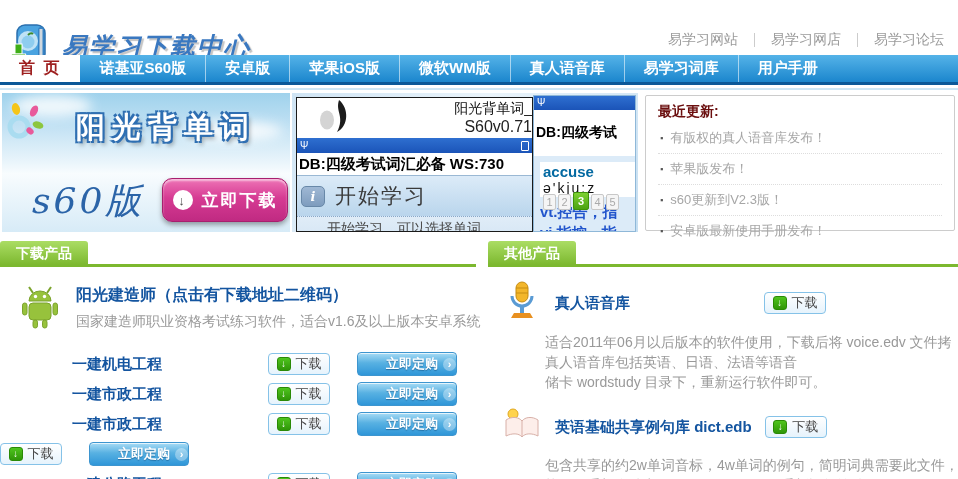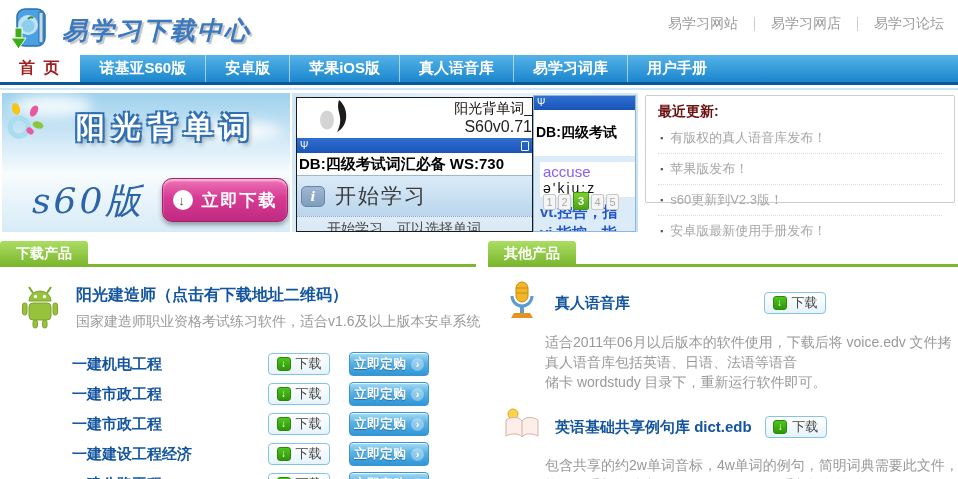--- a/index.html
+++ b/index.html
@@ -2,21 +2,21 @@
 <html><head>
 <meta charset="utf-8">
 <style>
   * { margin:0; padding:0; box-sizing:border-box; }
   html,body { background:#fff; }
   .page {
     position:relative; width:958px; height:479px; overflow:hidden;
     background:#fff; font-family:"Liberation Sans","DejaVu Sans",sans-serif;
   }
   
-  .site-header { position:absolute; top:0; left:0; width:958px; height:55px; background:#fff; }
+  .site-header { position:absolute; top:16px; left:0; width:958px; height:55px; background:#fff; }
   .logo { position:absolute; left:8px; top:4px; display:flex; align-items:center; gap:8px; cursor:pointer; }
   .logo-title { font-size:25px; font-weight:bold; font-style:italic; color:#3a78c0; letter-spacing:2px;
     text-shadow:2px 2px 1px #c4c4c4; }
   .header-links { position:absolute; right:14px; top:15px; display:flex; align-items:center; gap:16px;
     color:#9a9a9a; font-size:14px; }
   .header-links .hsep { width:1px; height:14px; background:#ccc; }
   .header-links span[data-interactable="true"] { cursor:pointer; }
   
   .navbar { position:absolute; top:55px; left:0; width:958px; height:30px; display:flex;
     background:linear-gradient(#55b3e8,#1b86cd); border-bottom:3px solid #0b5898; }
@@ -60,31 +60,31 @@
   .info-ico { width:24px; height:21px; background:linear-gradient(#9fb8d4,#7e9cbe); border:1px solid #6888a8;
     border-radius:5px; color:#fff; font-style:italic; font-family:"DejaVu Serif",serif; font-weight:bold;
     display:flex; align-items:center; justify-content:center; font-size:13px; }
   .menu-title { font-size:21px; color:#3a3a3a; letter-spacing:2px; }
   .menu-sub { font-size:14px; color:#4a4a4a; padding:3px 0 0 30px; white-space:nowrap; }
   .shot2 { position:absolute; left:241px; top:2px; width:103px; height:137px; background:#dcebf8;
     border:1px solid #8fb8d8; overflow:hidden; }
   .shot2 .statusbar { height:14px; }
   .shot2-db { font-size:14px; font-weight:bold; color:#000; background:#fff; padding:14px 2px; white-space:nowrap; }
   .word-box { background:#fff; margin:6px 0 0 6px; padding:1px 3px; width:120px; }
-  .word { color:#8b5cf6; font-weight:normal; font-size:15px; }
+  .word { color:#0369a1; font-weight:bold; font-size:15px; }
   .phonetic { color:#111; font-size:14px; letter-spacing:2px; }
   .meaning { color:#2255cc; font-size:15px; font-weight:bold; padding:2px 0 0 6px; white-space:nowrap; }
   .meaning.m2 { padding-top:6px; }
   .pager { position:absolute; left:251px; top:99px; display:flex; align-items:flex-end; gap:2px; }
   .page-num { width:13px; height:16px; background:#f5f5f5; border:1px solid #c8c8c8; color:#aaa;
     font-size:11px; display:flex; align-items:center; justify-content:center; border-radius:2px; cursor:pointer; }
   .page-num.active { width:16px; height:18px; background:linear-gradient(#7ed133,#4ba313); color:#fff;
     border-color:#3f9409; font-weight:bold; }
   
-  .updates { position:absolute; left:645px; top:95px; width:310px; height:108px; background:#fff;
+  .updates { position:absolute; left:645px; top:95px; width:310px; height:136px; background:#fff;
     border:1px solid #ccc; border-radius:2px; padding:7px 12px; }
   .updates-title { color:#6b0f0f; font-weight:bold; font-size:14px; padding-bottom:2px; }
   .updates ul { list-style:none; }
   .updates li { color:#a6a6a6; font-size:13px; padding:6px 0 6px 2px; border-bottom:1px dotted #ddd;
     display:flex; align-items:center; gap:7px; white-space:nowrap; }
   .updates li:last-child { border-bottom:none; }
   .bullet { color:#555; font-size:9px; }
   
   .section-left { position:absolute; left:0; top:243px; width:476px; }
   .section-right { position:absolute; left:488px; top:243px; width:470px; }
@@ -102,23 +102,23 @@
   .product-rows { margin-top:12px; }
   .product-row { display:flex; align-items:center; height:30px; }
   .p-link { margin-left:72px; width:196px; font-size:15px; }
   
   .dl-btn { display:flex; align-items:center; justify-content:center; gap:5px; width:62px; height:22px;
     border:1px solid #85c2e8; border-radius:4px; background:linear-gradient(#ffffff,#e6f3fc);
     font-size:13px; color:#444; cursor:pointer; flex:none; }
   .dl-ico { width:14px; height:14px; background:linear-gradient(#4fc41e,#2f9608); border:1px solid #2a8a06;
     border-radius:3px; color:#fff; font-size:10px; font-weight:bold; line-height:12px; text-align:center; }
   
-  .order-btn { margin-left:19px; width:80px; height:24px; border-radius:4px; border:1px solid #3d95cf;
+  .order-btn { margin-left:27px; width:100px; height:24px; border-radius:4px; border:1px solid #3d95cf;
     background:linear-gradient(#a8dcf5,#58b1e2 45%,#2f96d8); box-shadow:inset 0 1px 0 rgba(255,255,255,.7);
-    color:#fff; font-size:13px; font-weight:bold; display:flex; align-items:center; justify-content:center;
+    color:#fff; font-size:13px; font-weight:bold; display:flex; align-items:center; justify-content:flex-end;
     gap:5px; cursor:pointer; text-shadow:0 1px 1px rgba(0,60,110,.5); }
   .order-arr { width:13px; height:13px; border-radius:50%; background:rgba(255,255,255,.35);
     font-size:11px; line-height:12px; text-align:center; text-shadow:none; }
   
   .other-item { margin-top:13px; }
   .oi-head { display:flex; align-items:center; gap:13px; padding-left:14px; }
   .oi-link { font-size:15px; white-space:nowrap; }
   .oi-link.fixed { width:196px; }
   .oi-desc { margin:6px 0 0 57px; color:#999; font-size:14px; line-height:20px; white-space:nowrap; }
 </style>
@@ -150,20 +150,21 @@
       <span class="hsep" data-interactable="false"></span>
       <span data-interactable="true">易学习论坛</span>
     </div>
   </div>
 
   <div class="navbar" data-interactable="false">
     <div class="nav-item active" data-interactable="true">首 页</div>
     <div class="nav-item blue" data-interactable="true">诺基亚S60版</div>
     <div class="nav-item blue" data-interactable="true">安卓版</div>
     <div class="nav-item blue" data-interactable="true">苹果iOS版</div>
+    <div class="nav-item blue" data-interactable="true">微软WM版</div>
     <div class="nav-item blue" data-interactable="true">真人语音库</div>
     <div class="nav-item blue" data-interactable="true">易学习词库</div>
     <div class="nav-item blue" data-interactable="true">用户手册</div>
   </div>
   <div class="nav-strip" data-interactable="false"></div>
 
   <div class="promo" data-interactable="false">
     <div class="cloud" style="left:10px;top:2px;width:80px;height:22px;" data-interactable="false"></div>
     <div class="cloud" style="left:180px;top:28px;width:100px;height:20px;" data-interactable="false"></div>
     <span class="promo-sun" data-interactable="false">
@@ -309,21 +310,20 @@
           <span class="dl-ico" data-interactable="false">↓</span>
           <span data-interactable="false">下载</span>
         </span>
         <span class="order-btn" data-interactable="true">
           <span data-interactable="false">立即定购</span>
           <span class="order-arr" data-interactable="false">›</span>
         </span>
       </div>
 
       <div class="product-row" data-interactable="false">
-        <span class="link p-link" data-interactable="true">一建建设工程经济</span>
         <span class="dl-btn" data-interactable="true">
           <span class="dl-ico" data-interactable="false">↓</span>
           <span data-interactable="false">下载</span>
         </span>
         <span class="order-btn" data-interactable="true">
           <span data-interactable="false">立即定购</span>
           <span class="order-arr" data-interactable="false">›</span>
         </span>
       </div>
 

